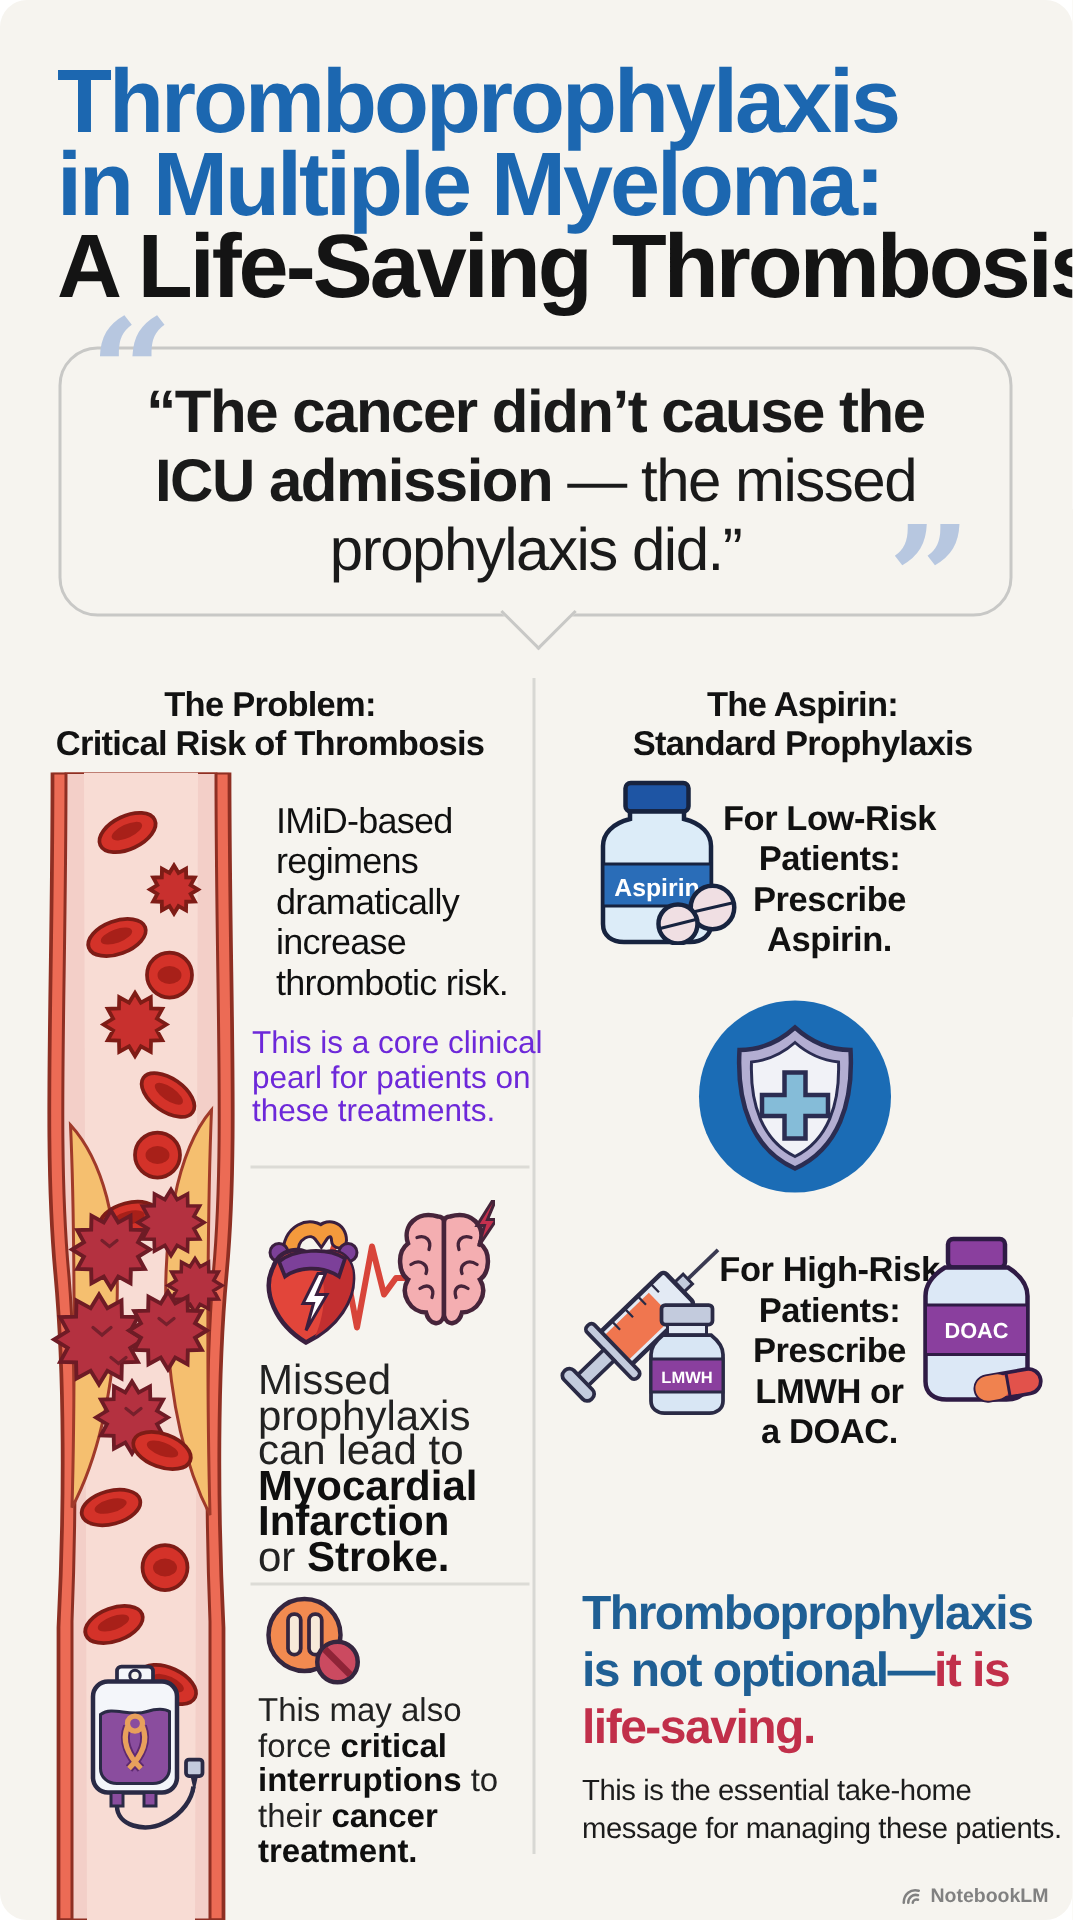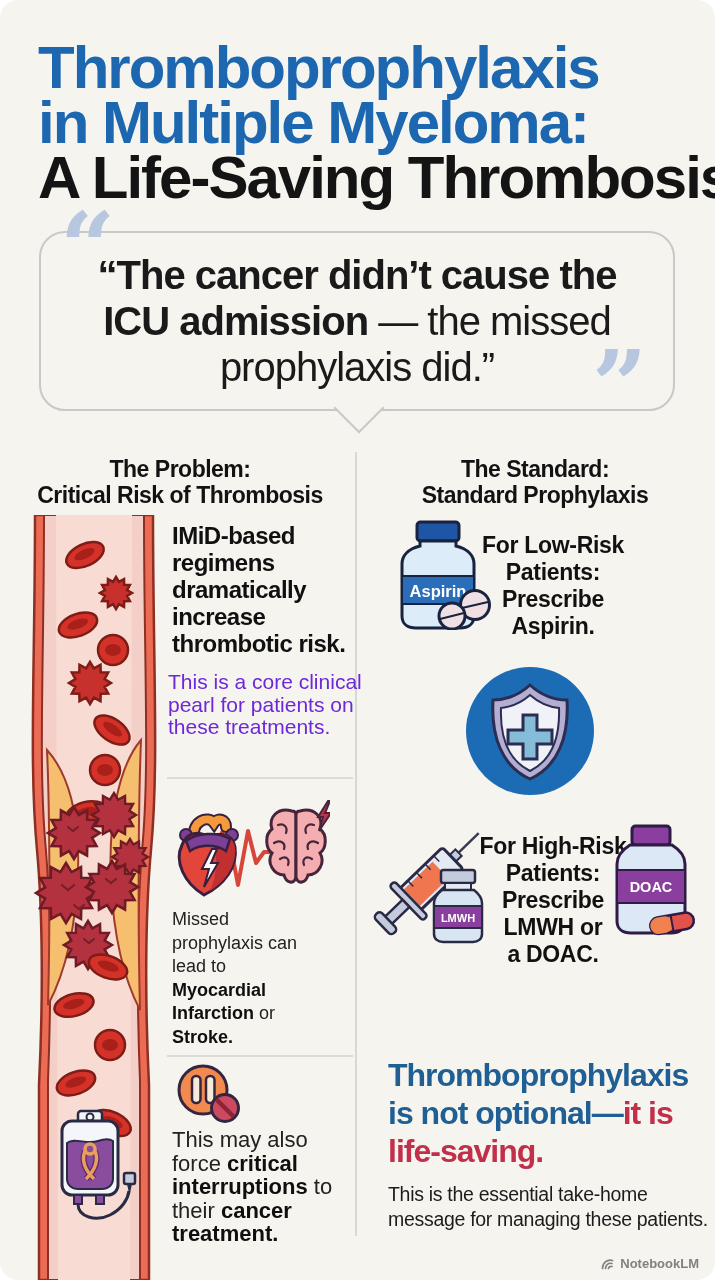--- a/index.html
+++ b/index.html
@@ -50,23 +50,23 @@
   .col-heading{font-size:23px;font-weight:700;line-height:26px;text-align:center;letter-spacing:-0.5px;color:#121212;}
   .heading-problem{left:15px;top:456px;width:330px;}
   .heading-solution{left:385px;top:456px;width:300px;}
   .v-divider{left:355px;top:452px;width:2px;height:784px;background:#d8d8d4;}
   .h-rule{height:2px;background:#dcdbd6;}
   .rule-1{left:167px;top:777px;width:186px;}
   .rule-2{left:167px;top:1055px;width:186px;}
 
   
   .point1{left:168px;top:518px;width:210px;}
-  .point1 .p-bold{font-size:24px;line-height:27px;font-weight:700;letter-spacing:-0.5px;color:#101010;margin:4px;}
+  .point1 .p-bold{font-size:24px;line-height:27px;font-weight:400;letter-spacing:-0.5px;color:#101010;margin:16px;}
   .point1 .p-body{font-size:21px;line-height:22.5px;color:#6d28d9;margin:14px 0 0 0;}
-  .point2{left:172px;top:908px;width:150px;font-size:18px;line-height:23.5px;color:#222;}
+  .point2{left:172px;top:908px;width:150px;font-size:28px;line-height:23.5px;color:#222;}
   .point3{left:172px;top:1128px;width:170px;font-size:22px;line-height:23.5px;color:#222;}
   .seg-b{font-weight:700;color:#0f0f0f;}
 
   
   .rx-text{font-size:23px;font-weight:700;line-height:27px;text-align:center;letter-spacing:-0.3px;color:#111;}
   .low-risk{left:472px;top:532px;width:162px;}
   .high-risk{left:472px;top:833px;width:162px;}
 
   .conclusion{left:388px;top:1056px;width:330px;}
   .conclusion .headline{font-size:32px;line-height:38px;font-weight:700;letter-spacing:-1px;margin:0;}
@@ -95,21 +95,21 @@
   <div class="abs quote-mark qm-close">”</div>
   <div class="abs col-heading heading-problem">
     <div>The Problem:</div>
     <div>Critical Risk of Thrombosis</div>
   </div>
 
   <div class="abs quote-text">
     <span class="q-bold">“The cancer didn’t cause the ICU admission</span><span> — the missed prophylaxis did.”</span>
   </div>
   <div class="abs col-heading heading-solution">
-    <div>The Standard:</div>
+    <div>The Aspirin:</div>
     <div>Standard Prophylaxis</div>
   </div>
   <div class="abs v-divider"></div>
   <div class="abs h-rule rule-1"></div>
   <div class="abs h-rule rule-2"></div>
 
   <svg class="abs" style="left:28px;top:515px;" width="132" height="765" viewBox="0 0 132 765">
     <defs>
       <g id="rbc-side">
         <ellipse rx="20" ry="11" fill="#d43229" stroke="#7e1c16" stroke-width="2.5"></ellipse>

